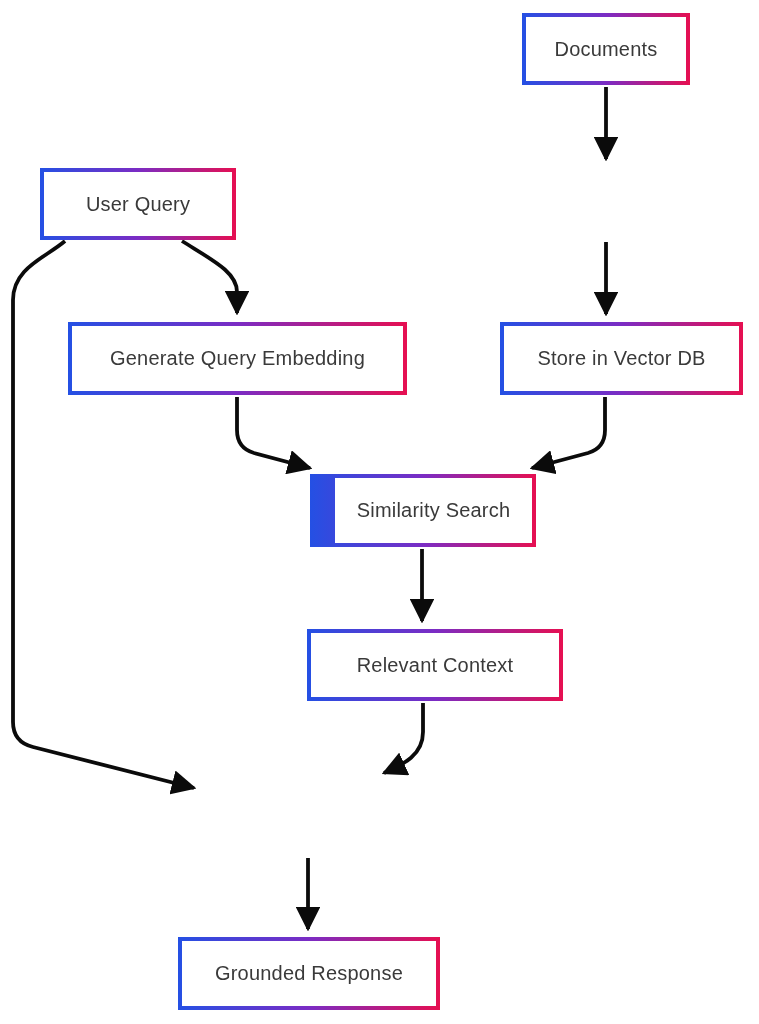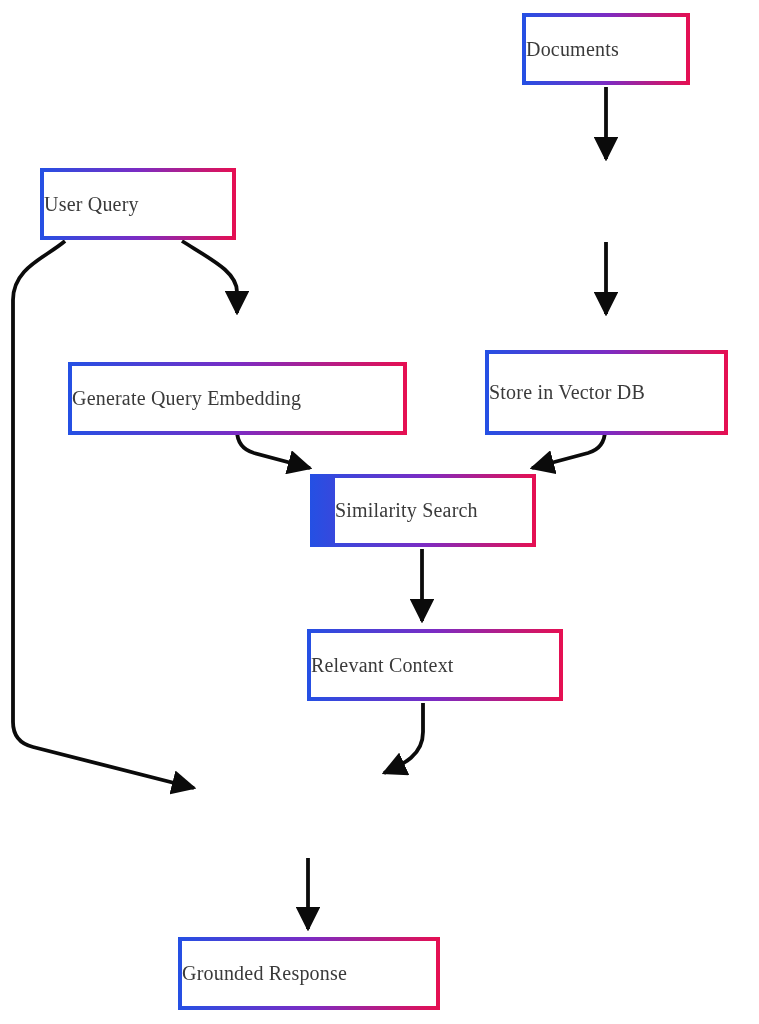--- a/index.html
+++ b/index.html
@@ -30,34 +30,34 @@
     background: linear-gradient(90deg, #2450e4 0%, #7b2cc4 50%, #e60f51 100%);
     padding: 4px;
     box-sizing: border-box;
   }
   .node .inner {
     width: 100%;
     height: 100%;
     background: #ffffff;
     display: flex;
     align-items: center;
-    font-family: Liberation Serif, serif;
+    justify-content: center;
   }
   .node .label {
     font-size: 20px;
     color: #3a3a3a;
     letter-spacing: 0.2px;
     white-space: nowrap;
   }
   
   #n-documents                { left: 522px; top: 13px;  width: 168px; height: 72px; }
   #n-user-query               { left: 40px;  top: 168px; width: 196px; height: 72px; }
   #n-generate-embeddings      { left: 465px; top: 167px; width: 283px; height: 73px; }
-  #n-generate-query-embedding { left: 68px;  top: 322px; width: 339px; height: 73px; margin-top: 40px; }
-  #n-store-in-vector-db       { left: 485px; top: 322px; width: 243px; height: 85px; margin-top: 28px; }
+  #n-generate-query-embedding { left: 68px;  top: 322px; width: 339px; height: 73px; }
+  #n-store-in-vector-db       { left: 500px; top: 322px; width: 243px; height: 73px; }
   #n-similarity-search        { left: 310px; top: 474px; width: 226px; height: 73px; padding-left: 25px; }
   #n-relevant-context         { left: 307px; top: 629px; width: 256px; height: 72px; }
   #n-llm-context              { left: 208px; top: 783px; width: 204px; height: 73px; }
   #n-grounded-response        { left: 178px; top: 937px; width: 262px; height: 73px; }
 </style>
 </head>
 <body>
 
 <div class="canvas">
 

